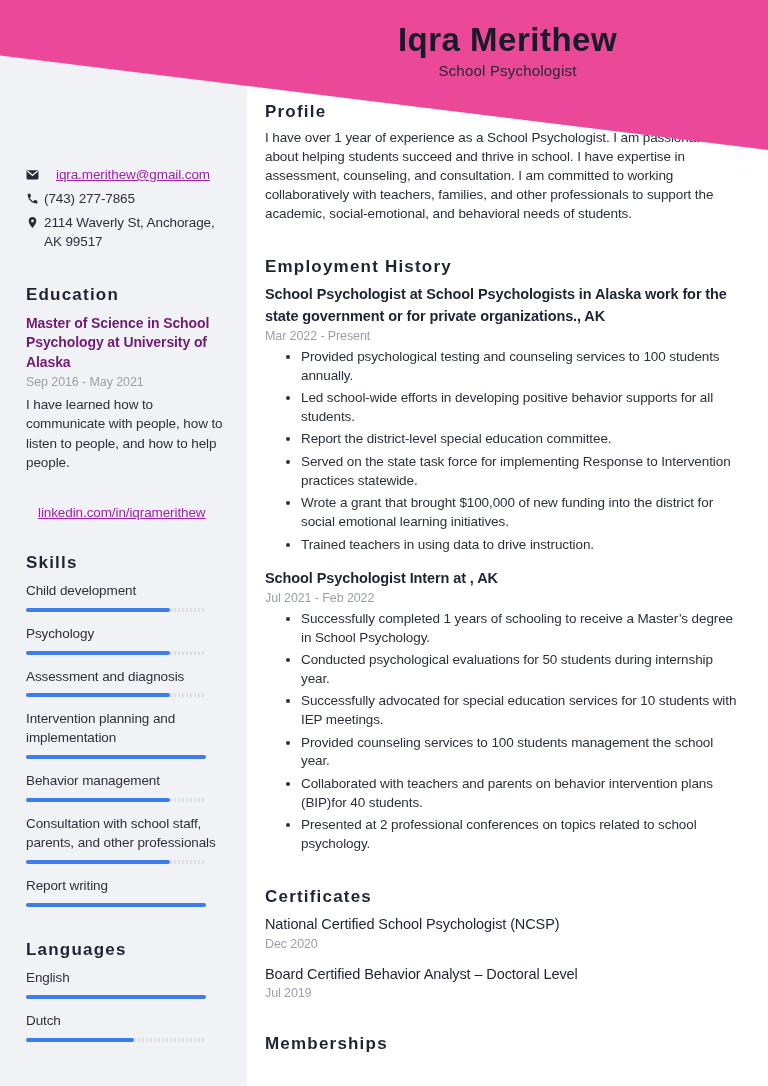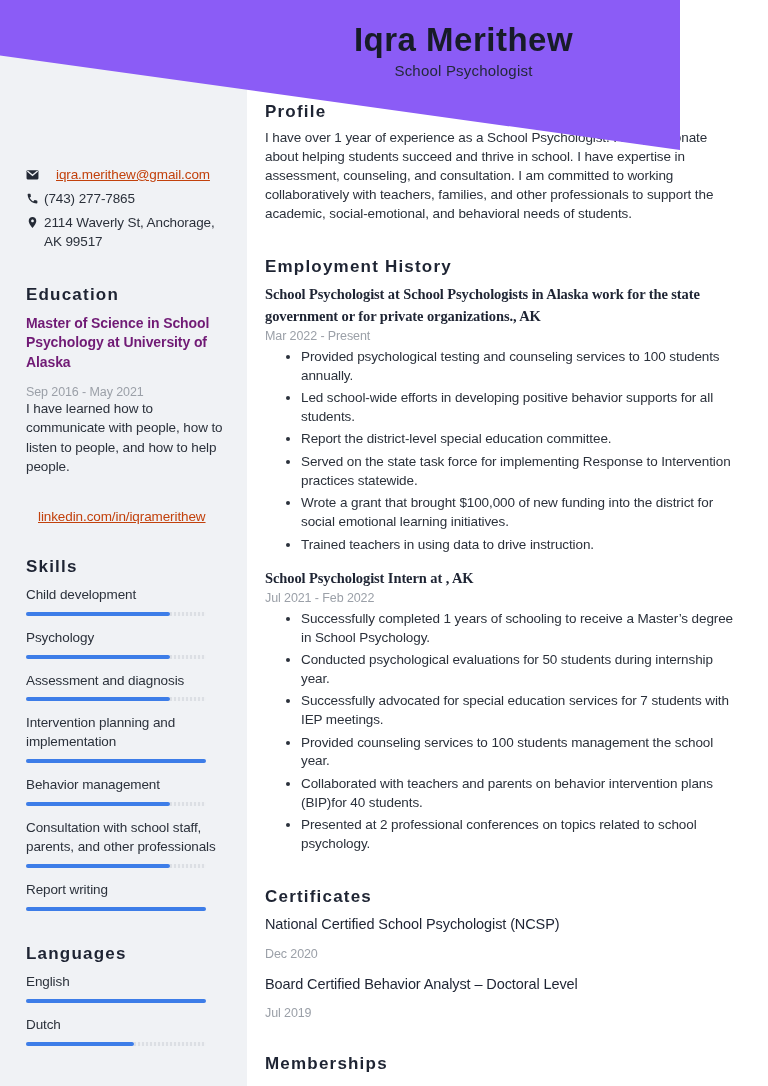--- a/index.html
+++ b/index.html
@@ -3,71 +3,71 @@
 <meta charset="utf-8">
 <style>
   * { margin:0; padding:0; box-sizing:border-box; }
   html,body { background:#ffffff; }
   body { font-family:"Liberation Sans","DejaVu Sans",sans-serif; color:#2b313b; }
 
   .page { position:relative; width:768px; height:1086px; background:#ffffff; overflow:hidden; }
 
   
   .header-band {
-    position:absolute; top:0; left:0; width:680px; height:150px;
-    background:#8b5cf6; z-index:2;
+    position:absolute; top:0; left:0; width:768px; height:150px;
+    background:#ec4899; z-index:2;
     clip-path:polygon(0 0, 100% 0, 100% 100%, 0 37%);
   }
   .header-inner { margin-left:247px; text-align:center; padding-top:21px; }
   .person-name {
     font-size:33px; font-weight:700; color:#171c28; letter-spacing:.5px; line-height:1.15;
   }
   .person-role { font-size:15px; color:#23293a; margin-top:3px; letter-spacing:.2px; }
 
   
   .sidebar {
     position:absolute; left:0; top:0; bottom:0; width:247px;
     background:#f0f2f5; z-index:1;
     padding:166px 14px 0 26px; font-size:13.5px; letter-spacing:-0.1px;
   }
   .contact-row { display:flex; align-items:flex-start; margin-bottom:5px; line-height:1.4; }
   .contact-row .cicon { flex:0 0 18px; height:14px; margin-top:2px; }
   .contact-row .cicon svg { width:13px; height:13px; display:block; }
   .contact-text { color:#2b313b; }
-  a.link-blue { color:#c2410c; text-decoration:underline;padding-left:12px; }
+  a.link-blue { color:#a21caf; text-decoration:underline;padding-left:12px; }
 
   .side-section { margin-top:33px; }
   .side-heading, .main-heading {
     font-size:17px; font-weight:700; color:#1e2433; letter-spacing:1.2px;
   }
   .side-heading { margin-bottom:9px; }
 
   .degree { font-weight:700; color:#701a75; font-size:14px; line-height:1.42; }
-  .date-muted { color:#9ba0a8; font-size:12.5px; margin-top:12px; }
-  .edu-desc { line-height:1.42; }
+  .date-muted { color:#9ba0a8; font-size:12.5px; margin-top:2px; }
+  .edu-desc { margin-top:6px; line-height:1.42; }
 
   .skill-item { margin-bottom:13px; }
   .skill-label { line-height:1.4; color:#2b313b; }
   .bar-track {
     position:relative; width:180px; height:4px; margin-top:7px; border-radius:2px;
     background:repeating-linear-gradient(90deg,#dcdfe4 0 2px,#eef0f3 2px 4px);
   }
   .bar-fill { position:absolute; left:0; top:0; height:4px; border-radius:2px; background:#3d7de8; }
 
   
   .main {
     position:absolute; left:247px; top:0; right:0; bottom:0; z-index:1;
     padding:102px 26px 0 18px; font-size:13.5px; letter-spacing:-0.1px;
   }
   .main-section { margin-bottom:34px; }
   .main-heading { margin-bottom:7px; }
   .profile-text { line-height:1.4; }
 
   .job { margin-bottom:14px; }
-  .job-title { font-size:14.5px; font-weight:700; color:#1e2433; line-height:1.5;font-family:Liberation Serif, serif; }
+  .job-title { font-size:14.5px; font-weight:700; color:#1e2433; line-height:1.5; }
   .job-dates { color:#9ba0a8; font-size:12.5px; margin:1px 0 5px; }
   ul.bullets { list-style:disc outside; padding-left:36px; }
   ul.bullets li { line-height:1.38; margin-bottom:4px; }
 
   .cert-item { margin-bottom:13px; }
   .cert-title { font-size:14.5px; font-weight:400; color:#1e2433; line-height:1.4; }
 </style>
 </head>
 <body>
 
@@ -207,21 +207,21 @@
           <li>Trained teachers in using data to drive instruction.</li>
         </ul>
       </div>
 
       <div class="job">
         <div class="job-title">School Psychologist Intern at , AK</div>
         <div class="job-dates">Jul 2021 - Feb 2022</div>
         <ul class="bullets">
           <li>Successfully completed 1 years of schooling to receive a Master’s degree in School Psychology.</li>
           <li>Conducted psychological evaluations for 50 students during internship year.</li>
-          <li>Successfully advocated for special education services for 7 students with IEP meetings.</li>
+          <li>Successfully advocated for special education services for 10 students with IEP meetings.</li>
           <li>Provided counseling services to 100 students management the school year.</li>
           <li>Collaborated with teachers and parents on behavior intervention plans (BIP)for 40 students.</li>
           <li>Presented at 2 professional conferences on topics related to school psychology.</li>
         </ul>
       </div>
     </section>
 
     <section class="main-section">
       <div class="main-heading">Certificates</div>
       <div class="cert-item">

